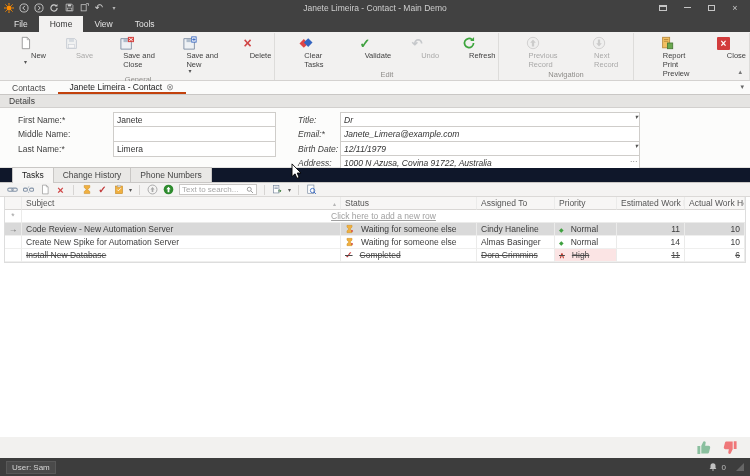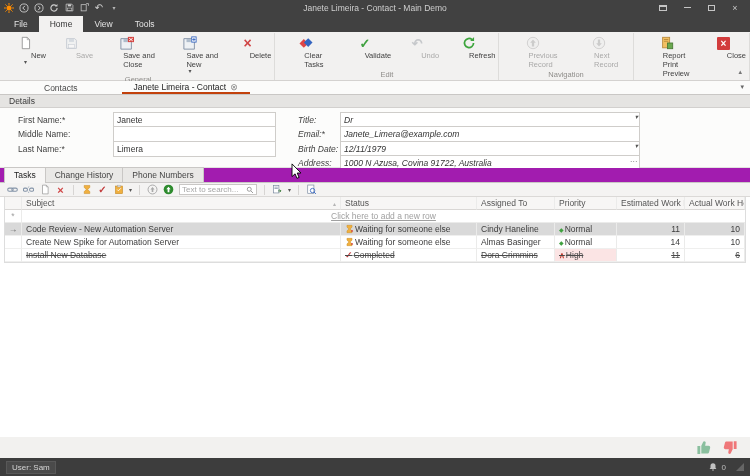--- a/index.html
+++ b/index.html
@@ -35,21 +35,21 @@
   .rbtn .ric { width:17px; height:16px; display:flex; align-items:center; justify-content:center; }
   .rbtn .rlbl { font-size:7.5px; line-height:1.2; text-align:left; color:#3f3f3f; max-width:38px;margin-left:26px; }
   .rbtn .rdd { font-size:6px; color:#555; line-height:5px; }
   .rbtn.disabled { opacity:.42; }
   .rgroup-caption { text-align:center; font-size:7.5px; color:#8f8d8a; padding:1px 4px 2px; }
   .glyph { font-weight:bold; }
   .ribbon-collapse { position:absolute; right:8px; bottom:4px; font-size:7px; color:#777; }
 
   
   .doctabs { height:14px; background:#fbfbfa; border-bottom:1px solid #c9c7c5; display:flex; align-items:stretch; font-size:8.5px; position:relative; }
-  .dtabdoc { padding:1px 12px 0; display:flex; align-items:center; color:#4a4a4a;margin-left:32px; }
+  .dtabdoc { padding:1px 12px 0; display:flex; align-items:center; color:#4a4a4a; }
   .dtabdoc.active { border-bottom:2px solid #c2410c; color:#222; gap:4px; }
   .dtabdoc .tclose { font-size:9px; color:#888; }
   .doctabs-dd { position:absolute; right:6px; top:2px; font-size:7px; color:#666; }
 
   
   .details-hdr { height:13px; background:#e5e4e2; border-bottom:1px solid #d2d0ce; display:flex; align-items:center; padding-left:9px; font-size:8.5px; color:#3a3a3a; }
 
   
   .form { height:60px; background:#fcfcfb; border-bottom:1px solid #e2e1df; position:relative; }
   .fcol { position:absolute; top:6px; }
@@ -61,38 +61,38 @@
   .right .flabel { width:42px; }
   .fwrap { position:relative; }
   .left .fwrap { width:163px; }
   .right .fwrap { width:300px; }
   .fwrap input { width:100%; height:16px; border:1px solid #cfcdca; background:#fff; padding:0 3px; font-size:8.5px; }
   .fwrap input.readonly { background:#f1f0ee; color:#555; }
   .combo-arrow { position:absolute; right:2px; top:1.5px; font-size:6.5px; color:#555; line-height:8px; }
   .ellipsis-btn { position:absolute; right:2px; top:0; font-size:8px; color:#555; line-height:10px; }
 
   
-  .dtabs { height:15px; background:#a21caf; border-bottom:1px solid #c9c7c5; display:flex; align-items:flex-end; padding-left:4px; position:relative; }
+  .dtabs { height:15px; background:#0f172a; border-bottom:1px solid #c9c7c5; display:flex; align-items:flex-end; padding-left:12px; position:relative; }
   .dtab { padding:2px 9px; font-size:8.5px; color:#444; border:1px solid #c9c7c5; border-bottom:none; background:#e9e8e6; margin-right:-1px; }
   .dtab.active { background:#f7f6f5; position:relative; top:1px; padding-bottom:3px; color:#222; }
 
   
   .gtoolbar { height:14px; background:#f4f3f2; border-bottom:1px solid #dbd9d7; display:flex; align-items:center; gap:5px; padding-left:7px; }
   .ticon { width:11px; height:11px; display:flex; align-items:center; justify-content:center; font-size:10px; }
   .tsep { width:1px; height:10px; background:#d7d5d3; margin:0 2px; }
   .tdd { font-size:6px; color:#555; }
   .searchbox { display:flex; align-items:center; border:1px solid #c9c7c5; background:#fff; height:11px; width:78px; padding:0 2px; }
   .searchbox input { border:none; outline:none; flex:1; width:60px; font-size:8px; height:9px; background:transparent; }
   .searchbox input::placeholder { color:#a8a8a8; }
 
   
   .grid-area { height:240px; background:#fff; padding:0 4px; }
   .grid { border:1px solid #ddd; border-top:none; background:#fff; font-size:8.5px; }
   .grow { display:grid; grid-template-columns:17px 319px 136px 78px 62px 68px 1fr; }
-  .gcell { padding:1px 4px; border-right:1px solid #ebebea; white-space:nowrap; overflow:hidden; height:13px; display:flex; align-items:center; gap:1px;text-align:right; }
+  .gcell { padding:1px 4px; border-right:1px solid #ebebea; white-space:nowrap; overflow:hidden; height:13px; display:flex; align-items:center; gap:7px;text-align:right; }
   .ghead .gcell { background:#f7f6f5; border-bottom:1px solid #d9d7d5; color:#555; }
   .ghead .sort { margin-left:auto; font-size:6px; color:#b5b5b5; }
   .gnew .gcell { border-bottom:1px solid #ebebea; color:#a0a0a0; }
   .gnew .span { grid-column:2 / -1; justify-content:center; border-right:none;text-decoration:underline; }
   .gdata .gcell { border-bottom:1px solid #efefee; }
   .gdata.selected .gcell { background:#d9d9d9; }
   .gdata.completed .gcell { text-decoration:line-through; color:#4a4a4a; }
   .gcell.num { justify-content:flex-end; }
   .ind { justify-content:center; color:#666; }
   .pri-normal-ic { color:#3fa13f; font-size:6px; }

